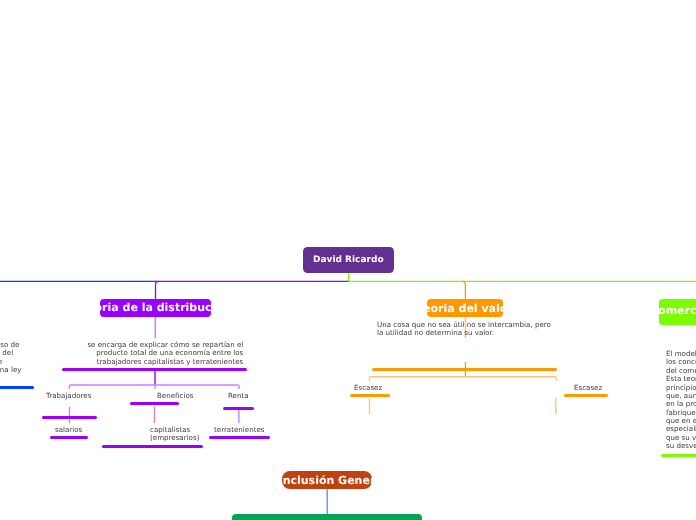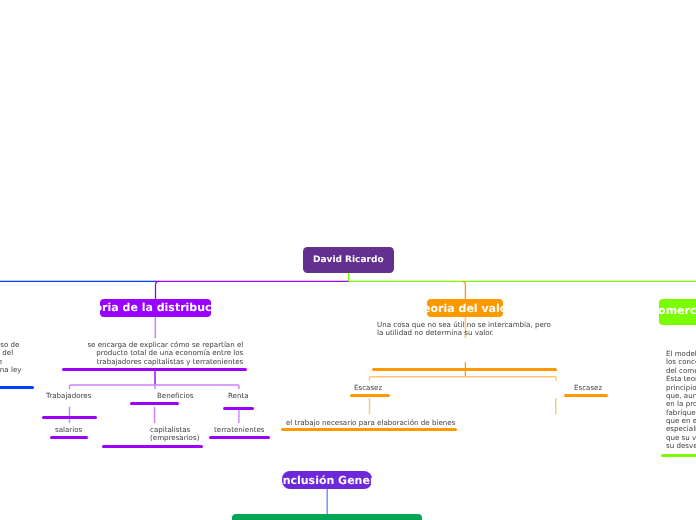--- a/index.html
+++ b/index.html
@@ -117,40 +117,36 @@
   <div class="leaf" style="left:349.5px;top:383.8px;width:40.4px;">
     <span class="t" style="margin-bottom:1.7px;">Escasez</span>
     <span class="b" style="background:#FF9900;"></span>
   </div>
 
   <div class="leaf" style="left:564px;top:383.8px;width:43.5px;align-items:center;">
     <span class="t" style="margin-bottom:1.7px;">Escasez</span>
     <span class="b" style="background:#FF9900;"></span>
   </div>
 
-  <div class="leaf" style="left:281.1px;top:419.2px;width:176.0px;">
-    <span class="t" style="margin-bottom:0.3px;">el trabajo necesario para elaboración de bienes</span>
-    <span class="b" style="background:#FF9900;"></span>
-  </div>
 
 
   <div class="node" style="left:658.8px;top:299.0px;width:125.4px;height:26.4px;background:#7CFC00;
               align-items:flex-start;padding-top:5.5px;">
     <span>Comercio Internacional</span>
   </div>
 
   <div class="leaf" style="left:661.1px;top:350.3px;width:156px;">
     <span class="t" style="width:147px;margin-bottom:3.4px;">El modelo de David Ricardo destaca en los conceptos de la ventaja comparativa del comercio internacional en el mundo. Esta teoría se basa en el fundamento del principio de la ventaja comparativa, ya que, aunque un país sea menos eficiente en la producción de todos los bienes que fabrique otro país, es conveniente para que en el comercio internacional se especialice en aquellos bienes en los que su ventaja comparativa sea mayor o su desventaja comparativa sea menor.</span>
     <span class="b" style="background:#7CFC00;"></span>
   </div>
 
   <div class="leaf" style="left:-151.4px;top:341.0px;width:185.0px;">
     <span class="t" style="width:176px;margin-bottom:3.2px;">explica el salario que se paga en el proceso de producción y su vínculo con el precio real del trigo y de los alimentos, la cual se conoce también como la teoría del bronce o de una ley de los salarios.</span>
     <span class="b" style="background:#0040FF;"></span>
   </div>
 
-  <div class="node" style="left:281.6px;top:471.0px;width:90.1px;height:18.1px;background:#6d28d9;border-radius:8px;">
+  <div class="node" style="left:281.6px;top:471.0px;width:90.1px;height:18.1px;background:#c2410c;border-radius:8px;">
     <span>Conclusión General</span>
   </div>
 
   <div class="node" style="left:231.9px;top:514.1px;width:189.8px;height:30px;background:#00A651;border-radius:4px;"></div>
 
 </div>
 
 </body></html>

